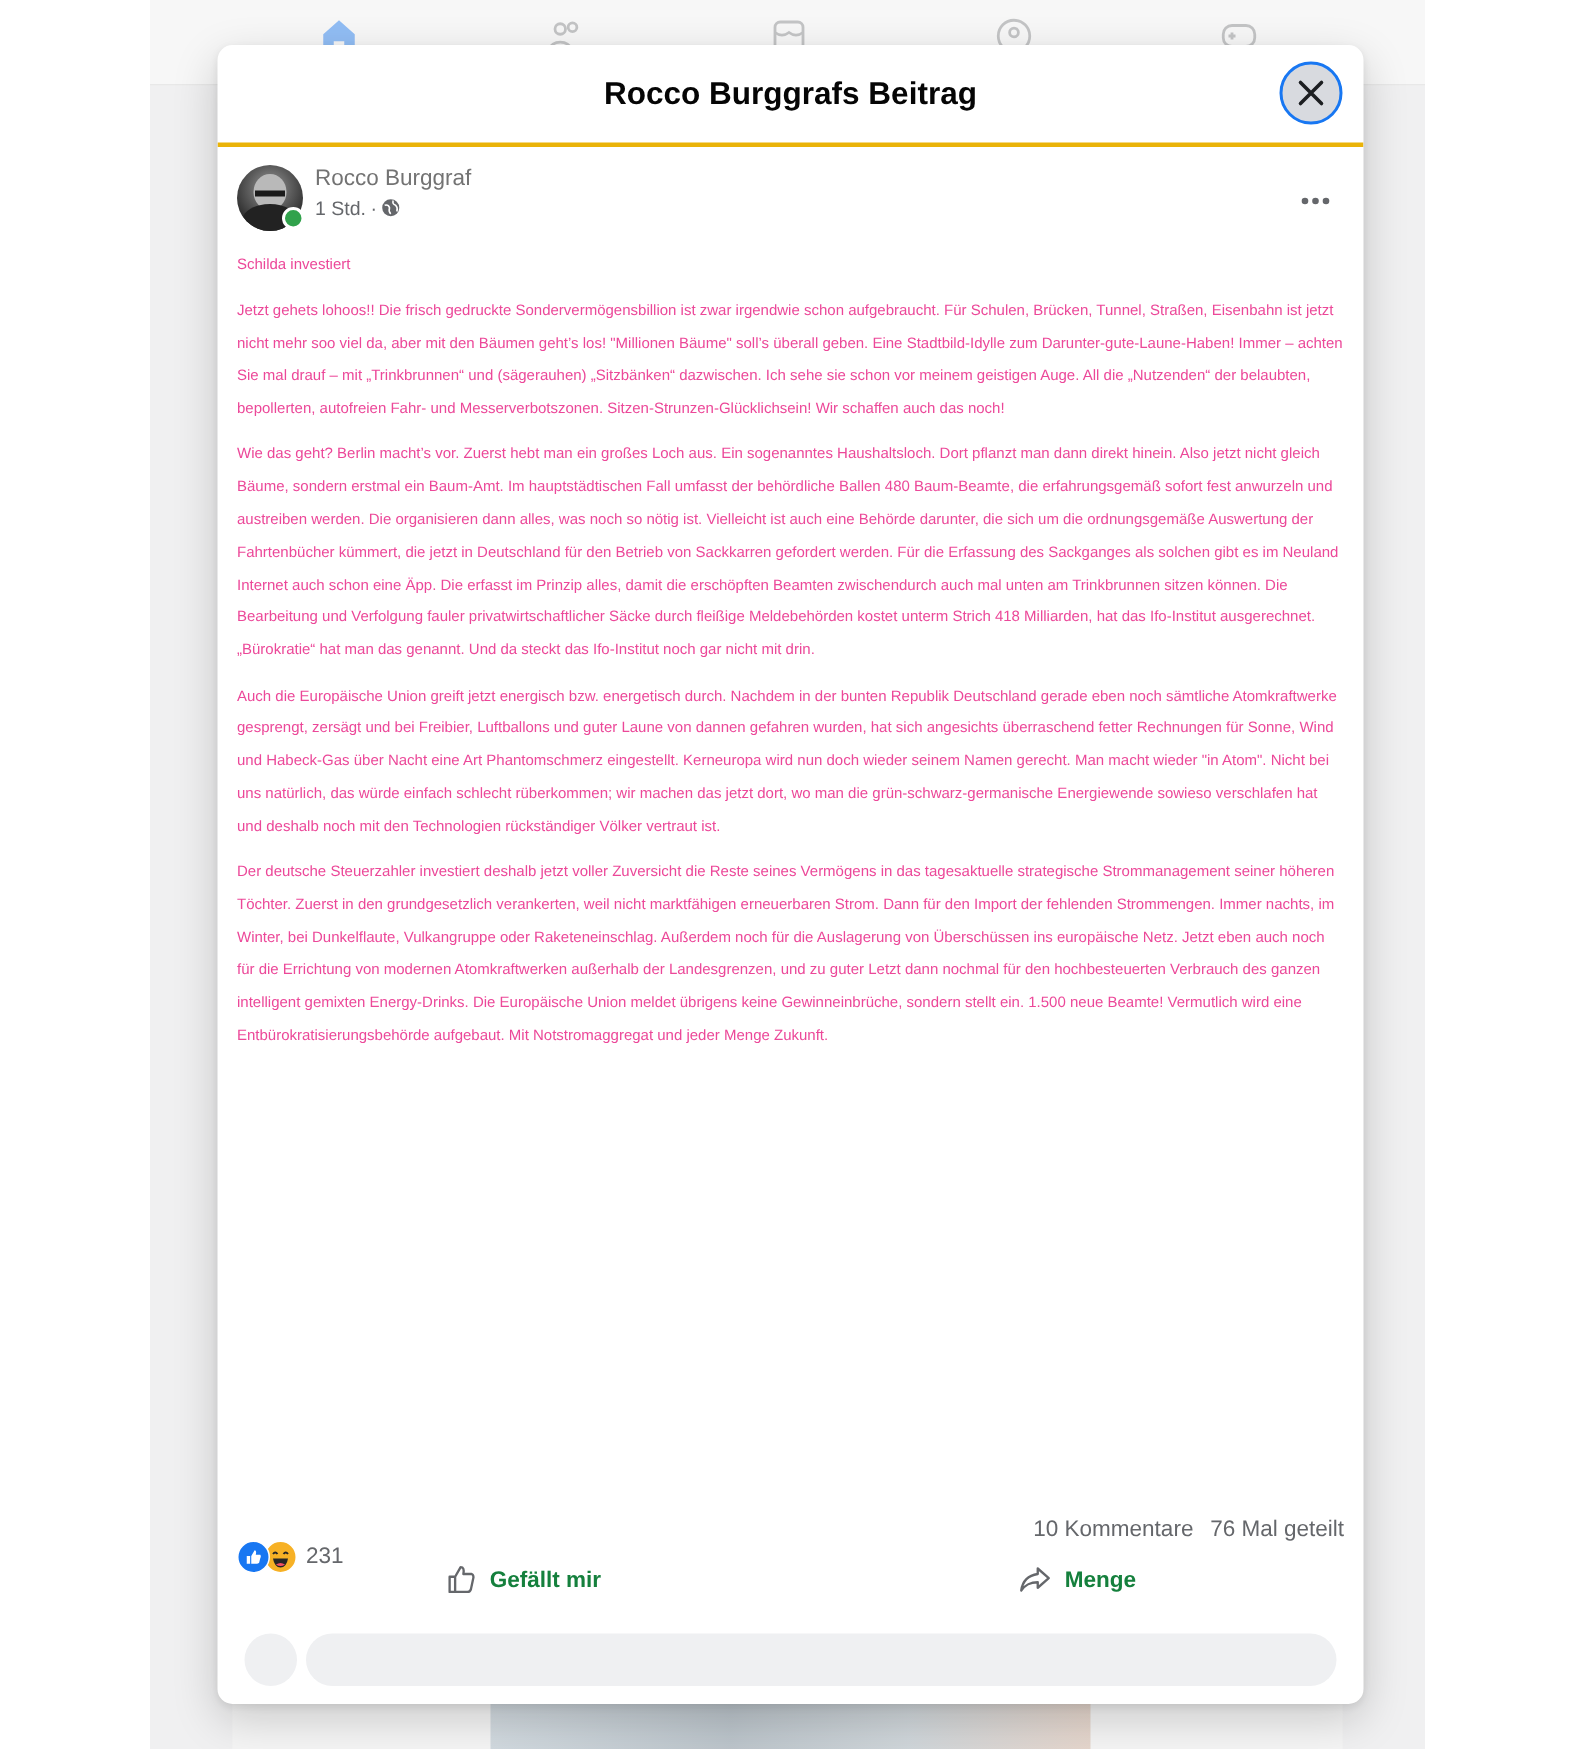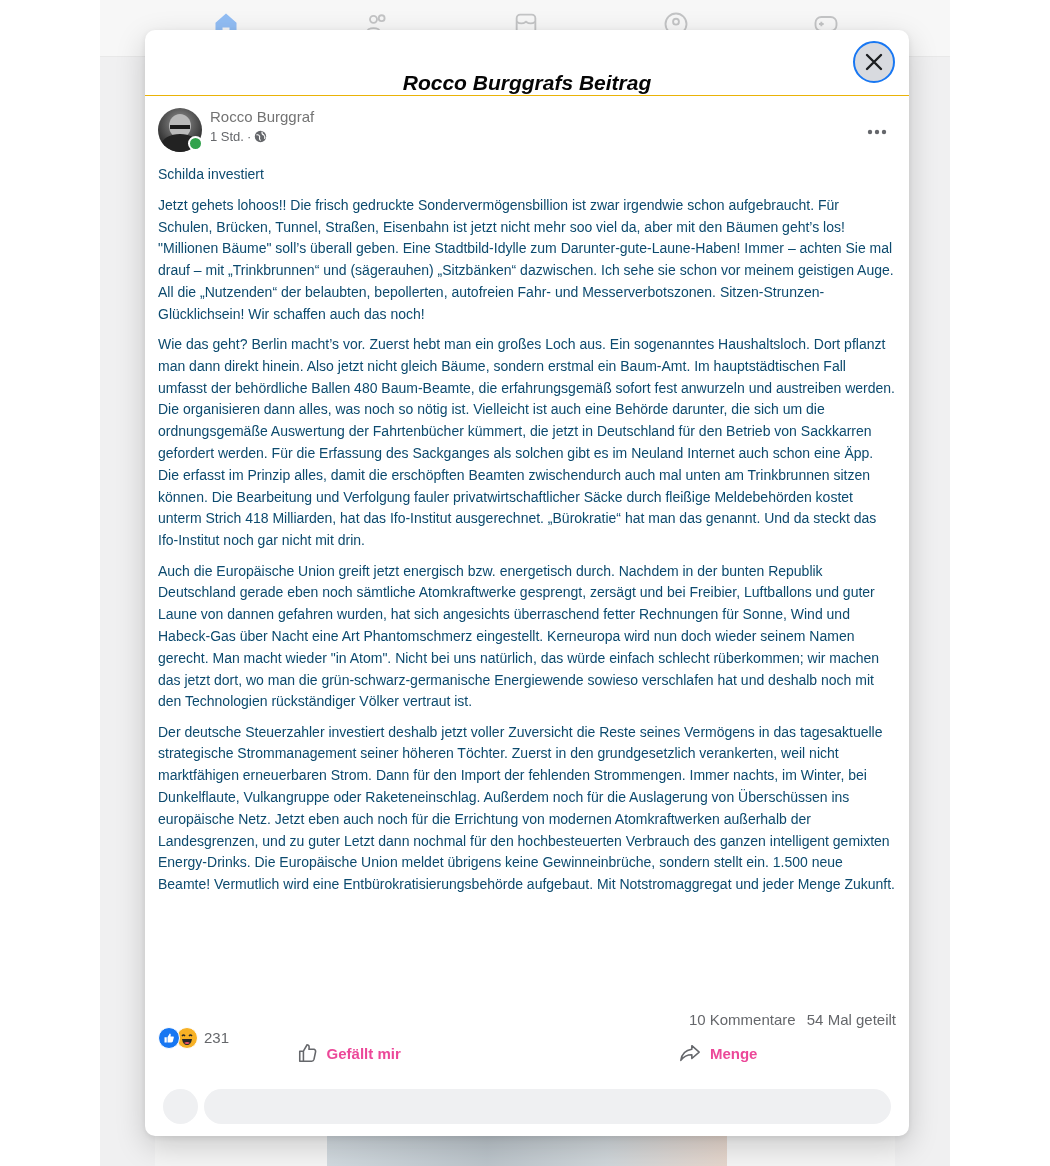--- a/index.html
+++ b/index.html
@@ -29,22 +29,22 @@
     background:linear-gradient(90deg,#c9d3da,#aeb9c1 40%,#c7cfd4 70%,#e2cfc3);
     opacity:.8;
   }
   .modal {
     position:absolute; left:145px; top:30px; width:764px; height:1106px;
     background:#ffffff; border-radius:10px;
     box-shadow:0 10px 30px rgba(0,0,0,.18), 0 2px 6px rgba(0,0,0,.08);
     overflow:hidden;
   }
   .modal-header {
-    height:65px; border-bottom:1px solid #eab308; position:relative;
-    display:flex; align-items:flex-end; justify-content:center;font-style:italic;
+    height:65px; border-bottom:3px solid #eab308; position:relative;
+    display:flex; align-items:center; justify-content:center;
   }
   .modal-title {
     font-size:21px; font-weight:bold; color:#050505;
   }
   .close-btn {
     position:absolute; right:14px; top:11px; width:42px; height:42px;
     border-radius:50%; background:#d8dadf; border:2px solid #1877f2;
     box-sizing:border-box; display:flex; align-items:center; justify-content:center;
     cursor:pointer;
   }
@@ -65,41 +65,41 @@
   }
   .post-meta {
     position:absolute; left:65px; top:33px; font-size:13px; color:#65676b;
     display:flex; align-items:center; gap:3px;
   }
   .more-btn {
     position:absolute; right:14px; top:18px; width:36px; height:36px; border-radius:50%;
     display:flex; align-items:center; justify-content:center; cursor:pointer;
   }
   .post-body {
-    padding:4px 13px 0 13px; font-size:14px; line-height:21.8px; color:#0c4a6e;
+    padding:4px 13px 0 13px; font-size:10px; line-height:21.8px; color:#ec4899;
   }
   .post-body p { margin:0 0 8.5px 0; }
   .post-body .title-line { margin-bottom:9px; }
   .stats-row {
     position:absolute; left:13px; right:13px; top:975px; height:28px;
     display:flex; align-items:center; justify-content:space-between;
     font-size:15px; color:#65676b;
   }
   .reactions { display:flex; align-items:center;margin-top:37px; }
   .react-icon { width:20px; height:20px; border-radius:50%; display:inline-flex; align-items:center; justify-content:center; }
   .react-like { background:#1877f2; border:1px solid #fff; position:relative; z-index:2; }
   .react-haha { background:#f7b125; margin-left:-4px; border:1px solid #fff; z-index:1; }
   .reaction-count { margin-left:6px; }
   .stats-right span { margin-left:7px; cursor:pointer; }
   .actions-row {
     position:absolute; left:13px; right:13px; top:1006px; height:34px;
     display:flex; justify-content:space-around; align-items:center;
   }
   .action-btn {
-    display:flex; align-items:center; gap:8px; font-size:15px; color:#ec4899;
+    display:flex; align-items:center; gap:8px; font-size:15px; color:#15803d;
     font-weight:bold; cursor:pointer; padding:4px 16px;
   }
   .comment-row {
     position:absolute; left:18px; right:18px; top:1058px; height:36px;
     display:flex; align-items:center; gap:6px;
   }
   .comment-avatar { width:35px; height:35px; border-radius:50%; background:#eff0f2; }
   .comment-input {
     flex:1; height:35px; border-radius:18px; background:#eff0f2; border:none; outline:none;
     padding:0 12px; font-size:15px; font-family:"Liberation Sans", sans-serif;
@@ -190,21 +190,21 @@
         <svg width="20" height="20" viewBox="0 0 20 20">
             <path d="M5 8 Q6.5 6 8 8 M12 8 Q13.5 6 15 8" stroke="#262626" stroke-width="1.3" fill="none"></path>
             <path d="M5 11 H15 Q14 17 10 17 Q6 17 5 11 Z" fill="#262626"></path>
             <path d="M7 15 Q10 13 13 15 Q10 17 7 15 Z" fill="#f55064"></path>
           </svg>
       </span>
       <span class="reaction-count">231</span>
     </div>
     <div class="stats-right">
       <span>10 Kommentare</span>
-      <span>54 Mal geteilt</span>
+      <span>76 Mal geteilt</span>
     </div>
   </div>
 
   <div class="actions-row">
     <div class="action-btn">
       <svg width="22" height="22" viewBox="0 0 24 24">
         <path d="M3 10 H7 V21 H3 Z M7 10 L11 3 Q14 3 13 8 H19 Q21 9 20 12 L18.5 19 Q18 21 16 21 H7" fill="none" stroke="#65676b" stroke-width="1.7" stroke-linejoin="round"></path>
       </svg>
       <span>Gefällt mir</span>
     </div>

